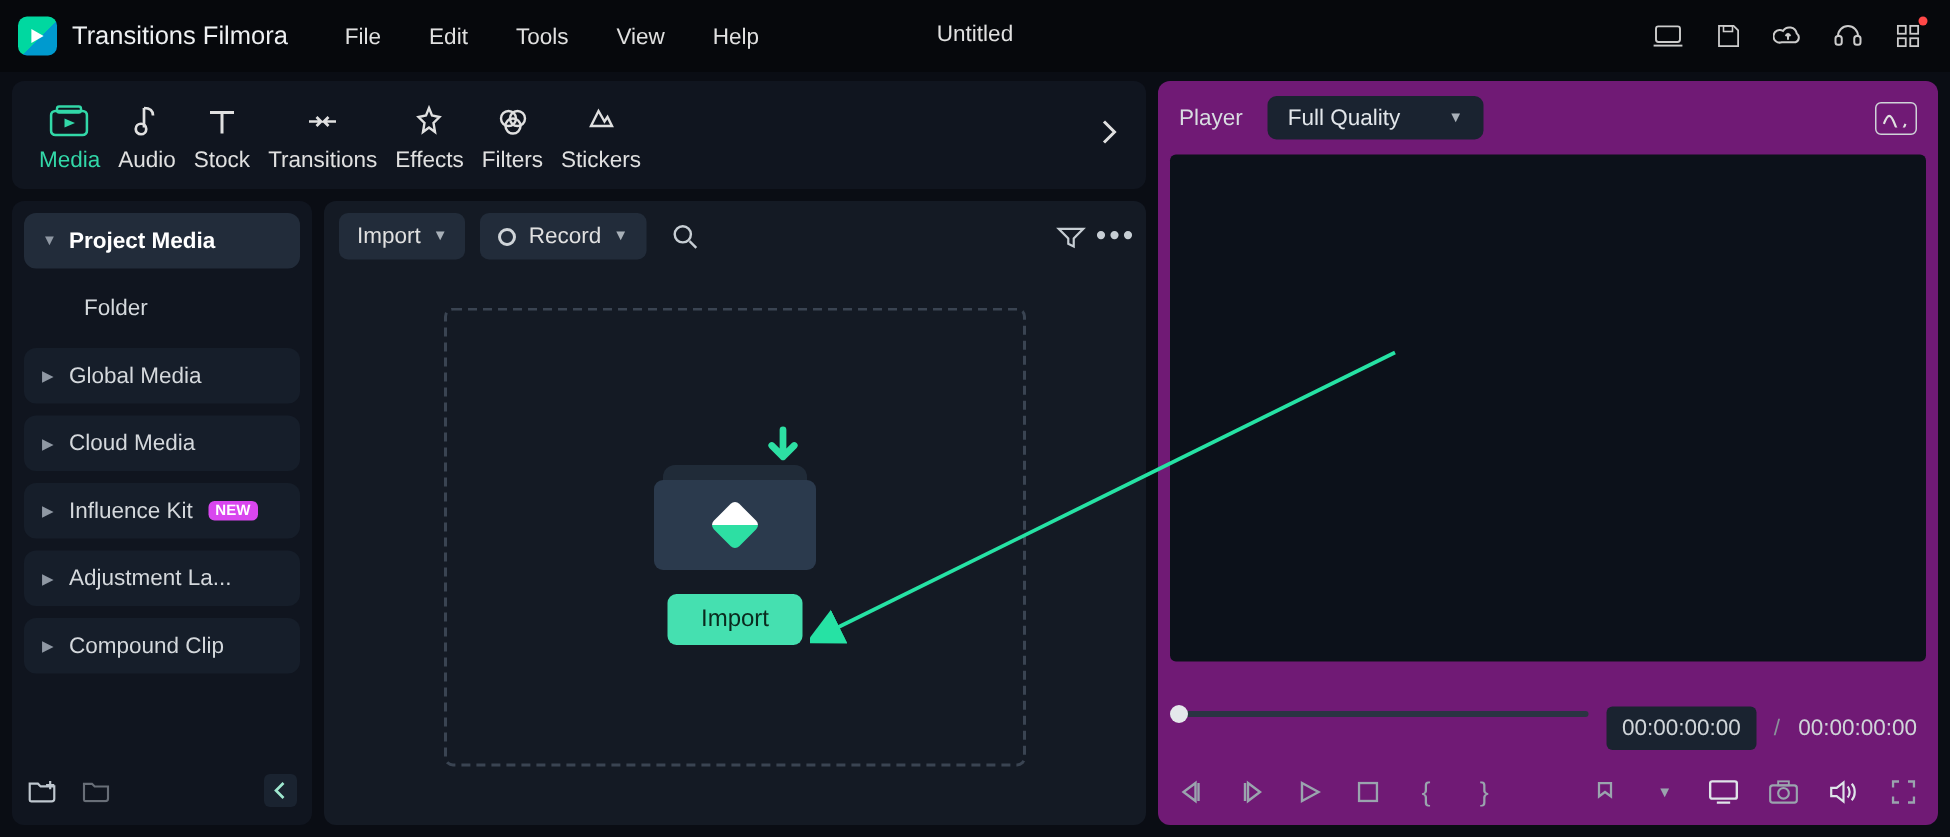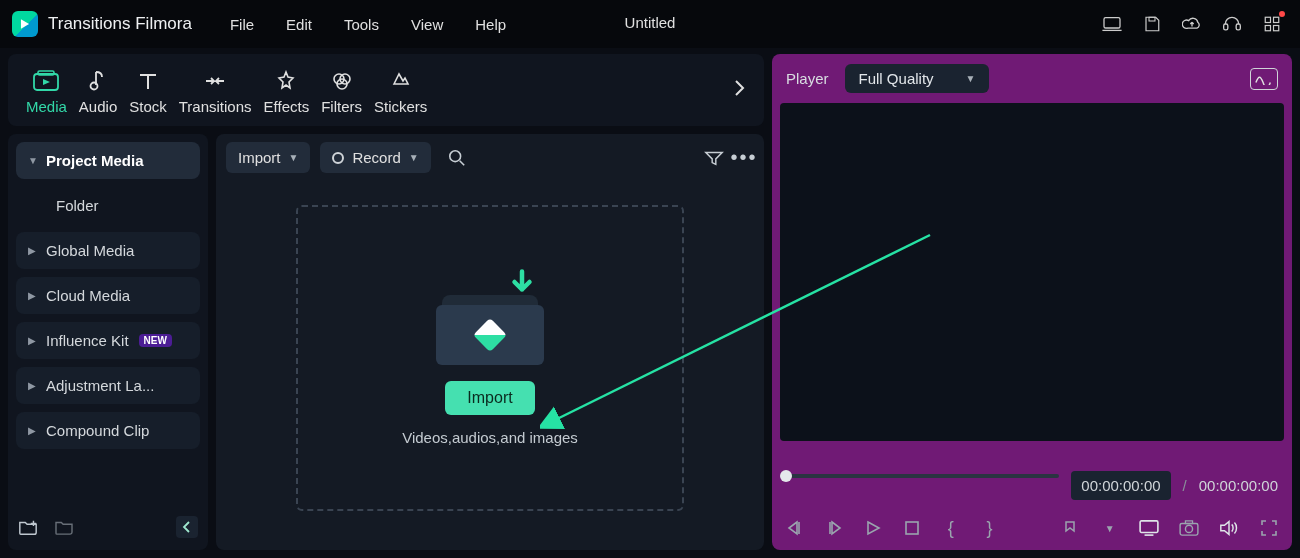--- a/index.html
+++ b/index.html
@@ -53,21 +53,21 @@
     display:flex; flex-direction:column; padding:8px;
   }
   .side-item {
     display:flex; align-items:center; gap:10px;
     padding:10px 12px; border-radius:8px; margin-bottom:8px;
     background:#161e2a; color:#d4d8dc; cursor:pointer; font-size:15px;
   }
   .side-item.active { background:#222c3a; color:#fff; font-weight:600; }
   .side-item.plain { background:transparent; padding-left:40px; }
   .tri { font-size:10px; color:#8f98a3; width:8px; display:inline-block;}
-  .badge-new { font-size:10px; font-weight:700; padding:1px 5px; border-radius:4px; background:#4c1d95; color:#fff;}
+  .badge-new { font-size:10px; font-weight:700; padding:1px 5px; border-radius:4px; background:#d946ef; color:#fff;}
   .sidebar-footer { margin-top:auto; display:flex; align-items:center; gap:16px; padding:4px 2px;}
   .sf-icon { width:20px; height:20px; color:#bfc7cf; display:flex;align-items:center;justify-content:center;}
   .sf-caret { margin-left:auto; width:22px; height:22px; border-radius:4px; background:#1a2330; display:flex;align-items:center;justify-content:center; color:#9fe8cf;}
 
   
   .content { flex:1; background:#141a24; border-radius:8px; display:flex; flex-direction:column; padding:8px 10px; min-width:0;}
   .content-toolbar { display:flex; align-items:center; gap:10px;}
   .dd-btn {
     display:flex; align-items:center; gap:8px;
     background:#222c3a; border-radius:6px; padding:7px 12px; color:#e0e0e0; cursor:pointer;
@@ -336,21 +336,20 @@
           <div class="drop-zone">
             <div class="folder-graphic">
               <div class="folder-back"></div>
               <div class="folder-front"></div>
               <div class="folder-logo"></div>
               <svg class="dl-arrow" width="36" height="36" viewBox="0 0 24 24">
                   <path d="M12 3v12m0 0l-5-5m5 5l5-5" stroke="currentColor" stroke-width="3" fill="none" stroke-linecap="round"></path>
                 </svg>
             </div>
             <button class="import-btn">Import</button>
-            <div class="drop-caption">Videos,audios,and images</div>
           </div>
         </div>
       </div>
     </div>
   </div>
 
   <div class="right-col">
     <div class="player-header">
       <span class="player-title">Player</span>
       <div class="quality-dd">

